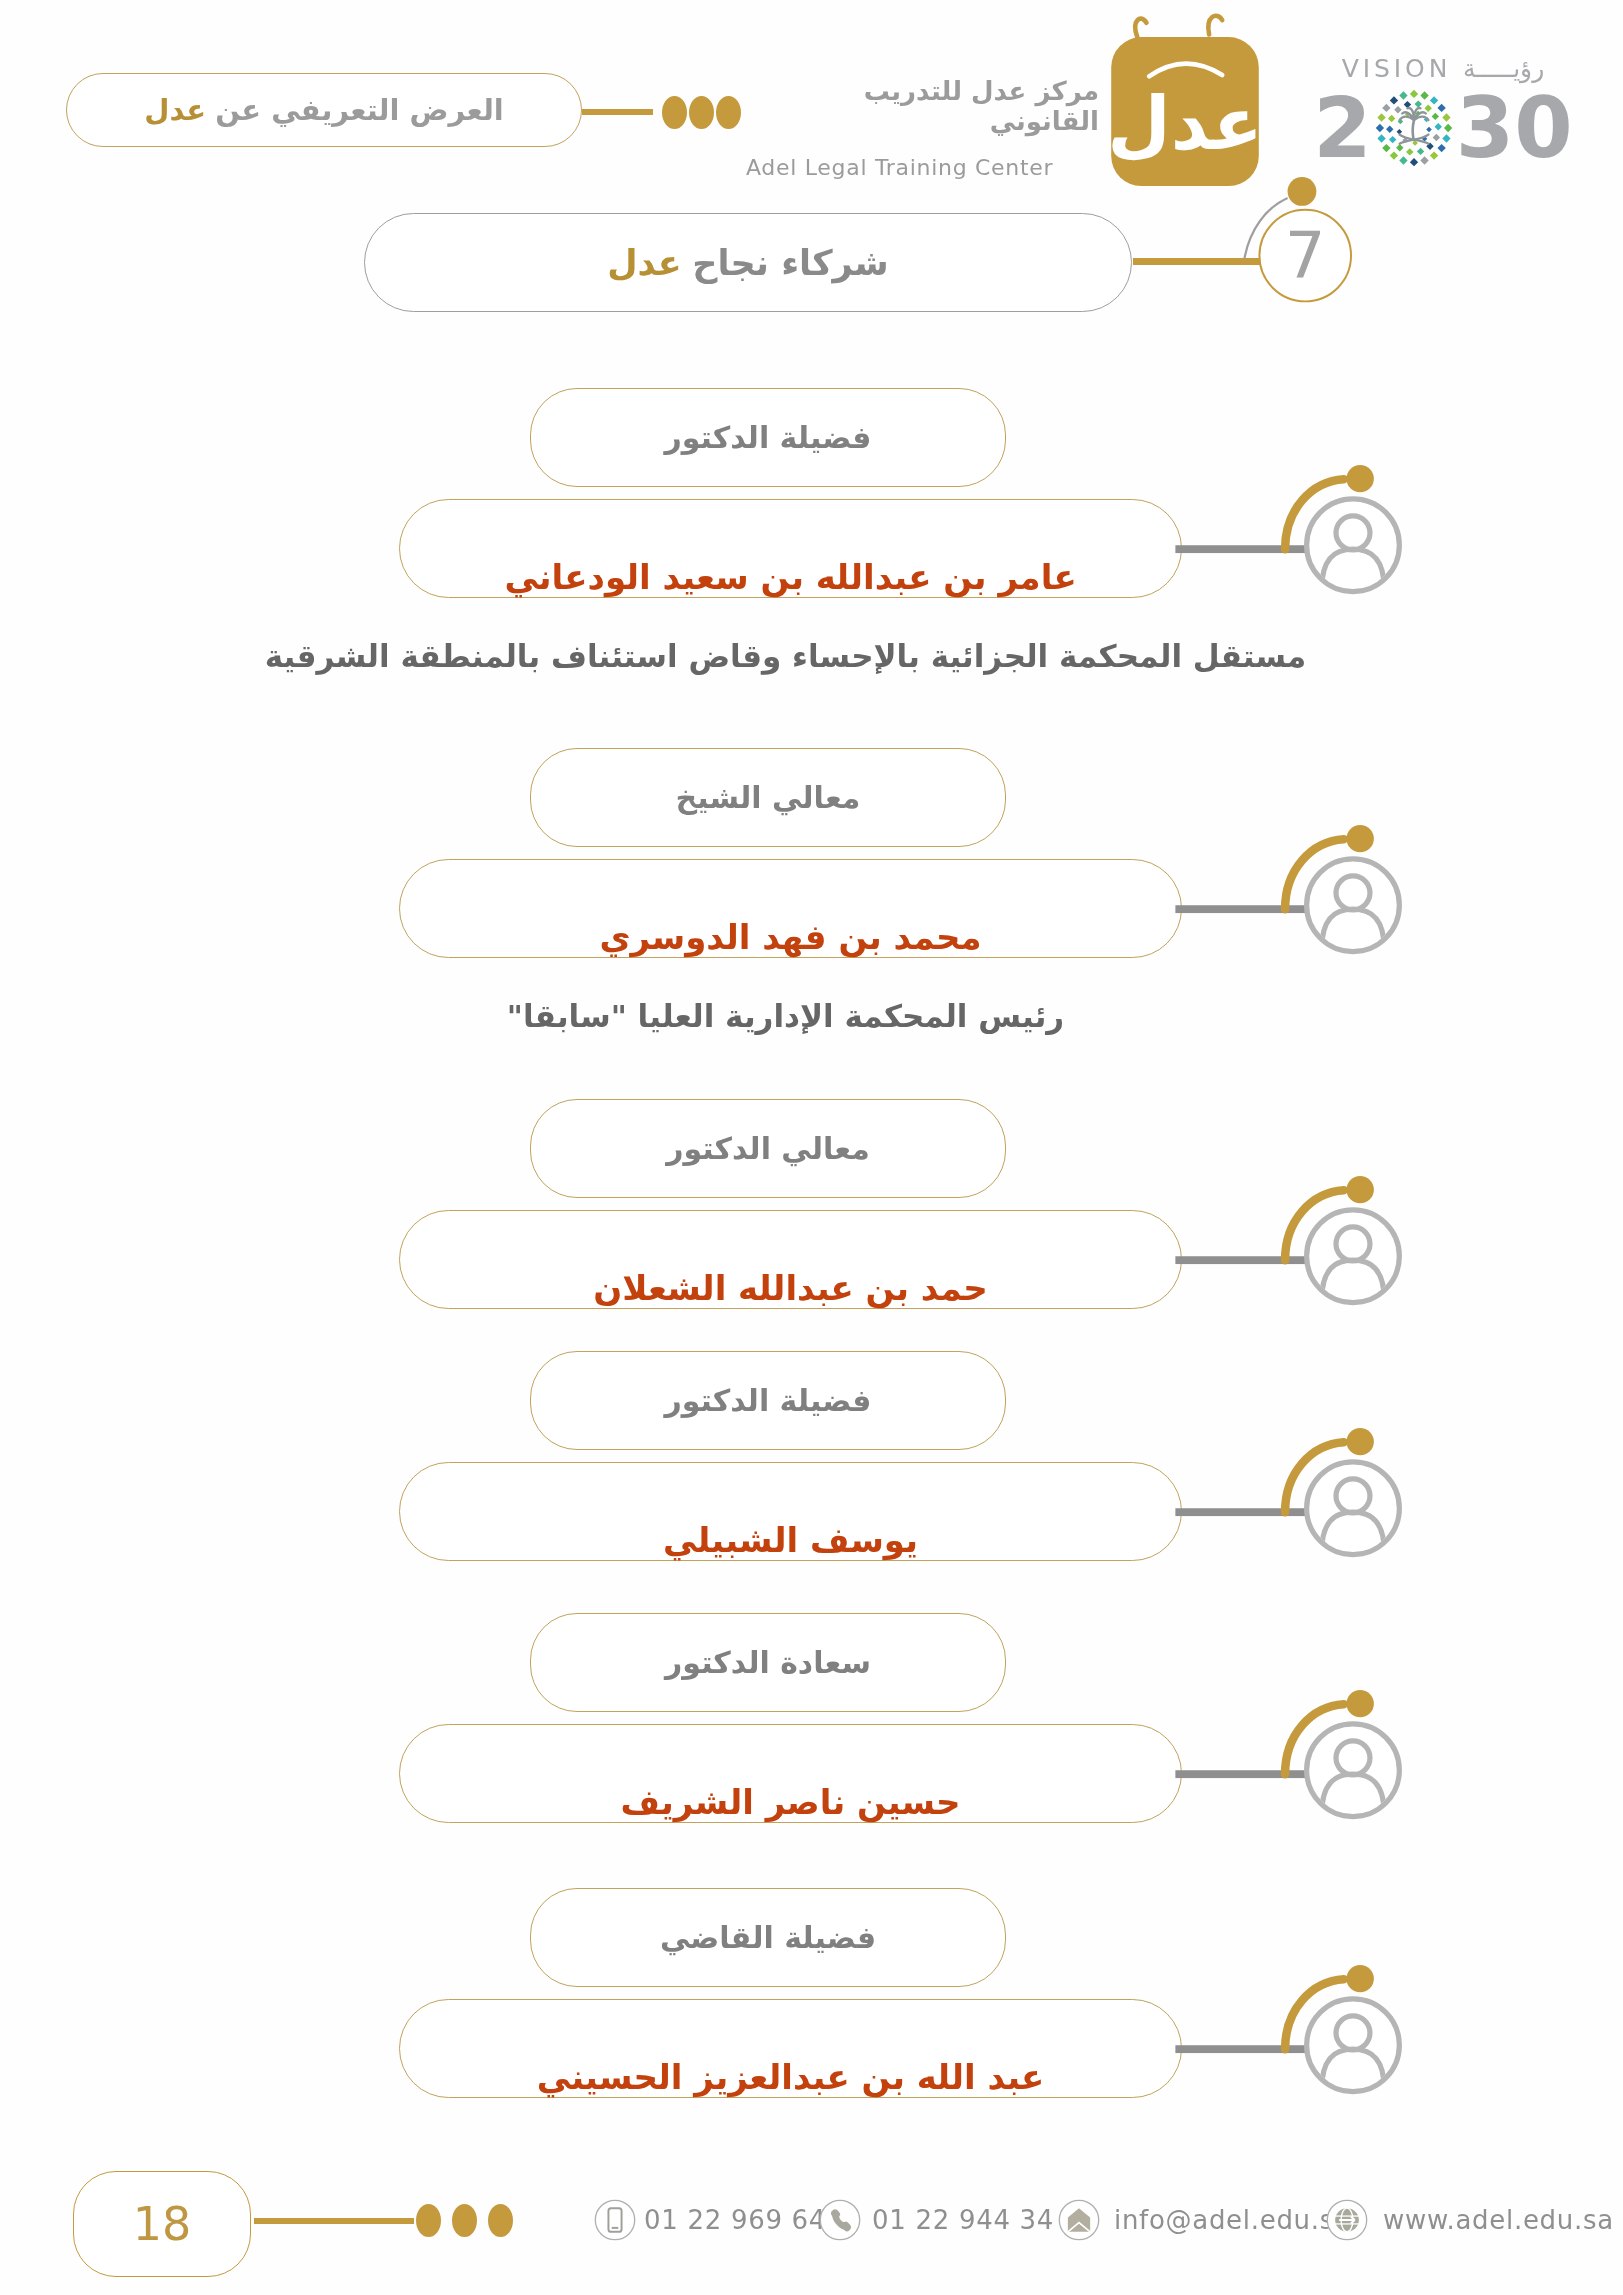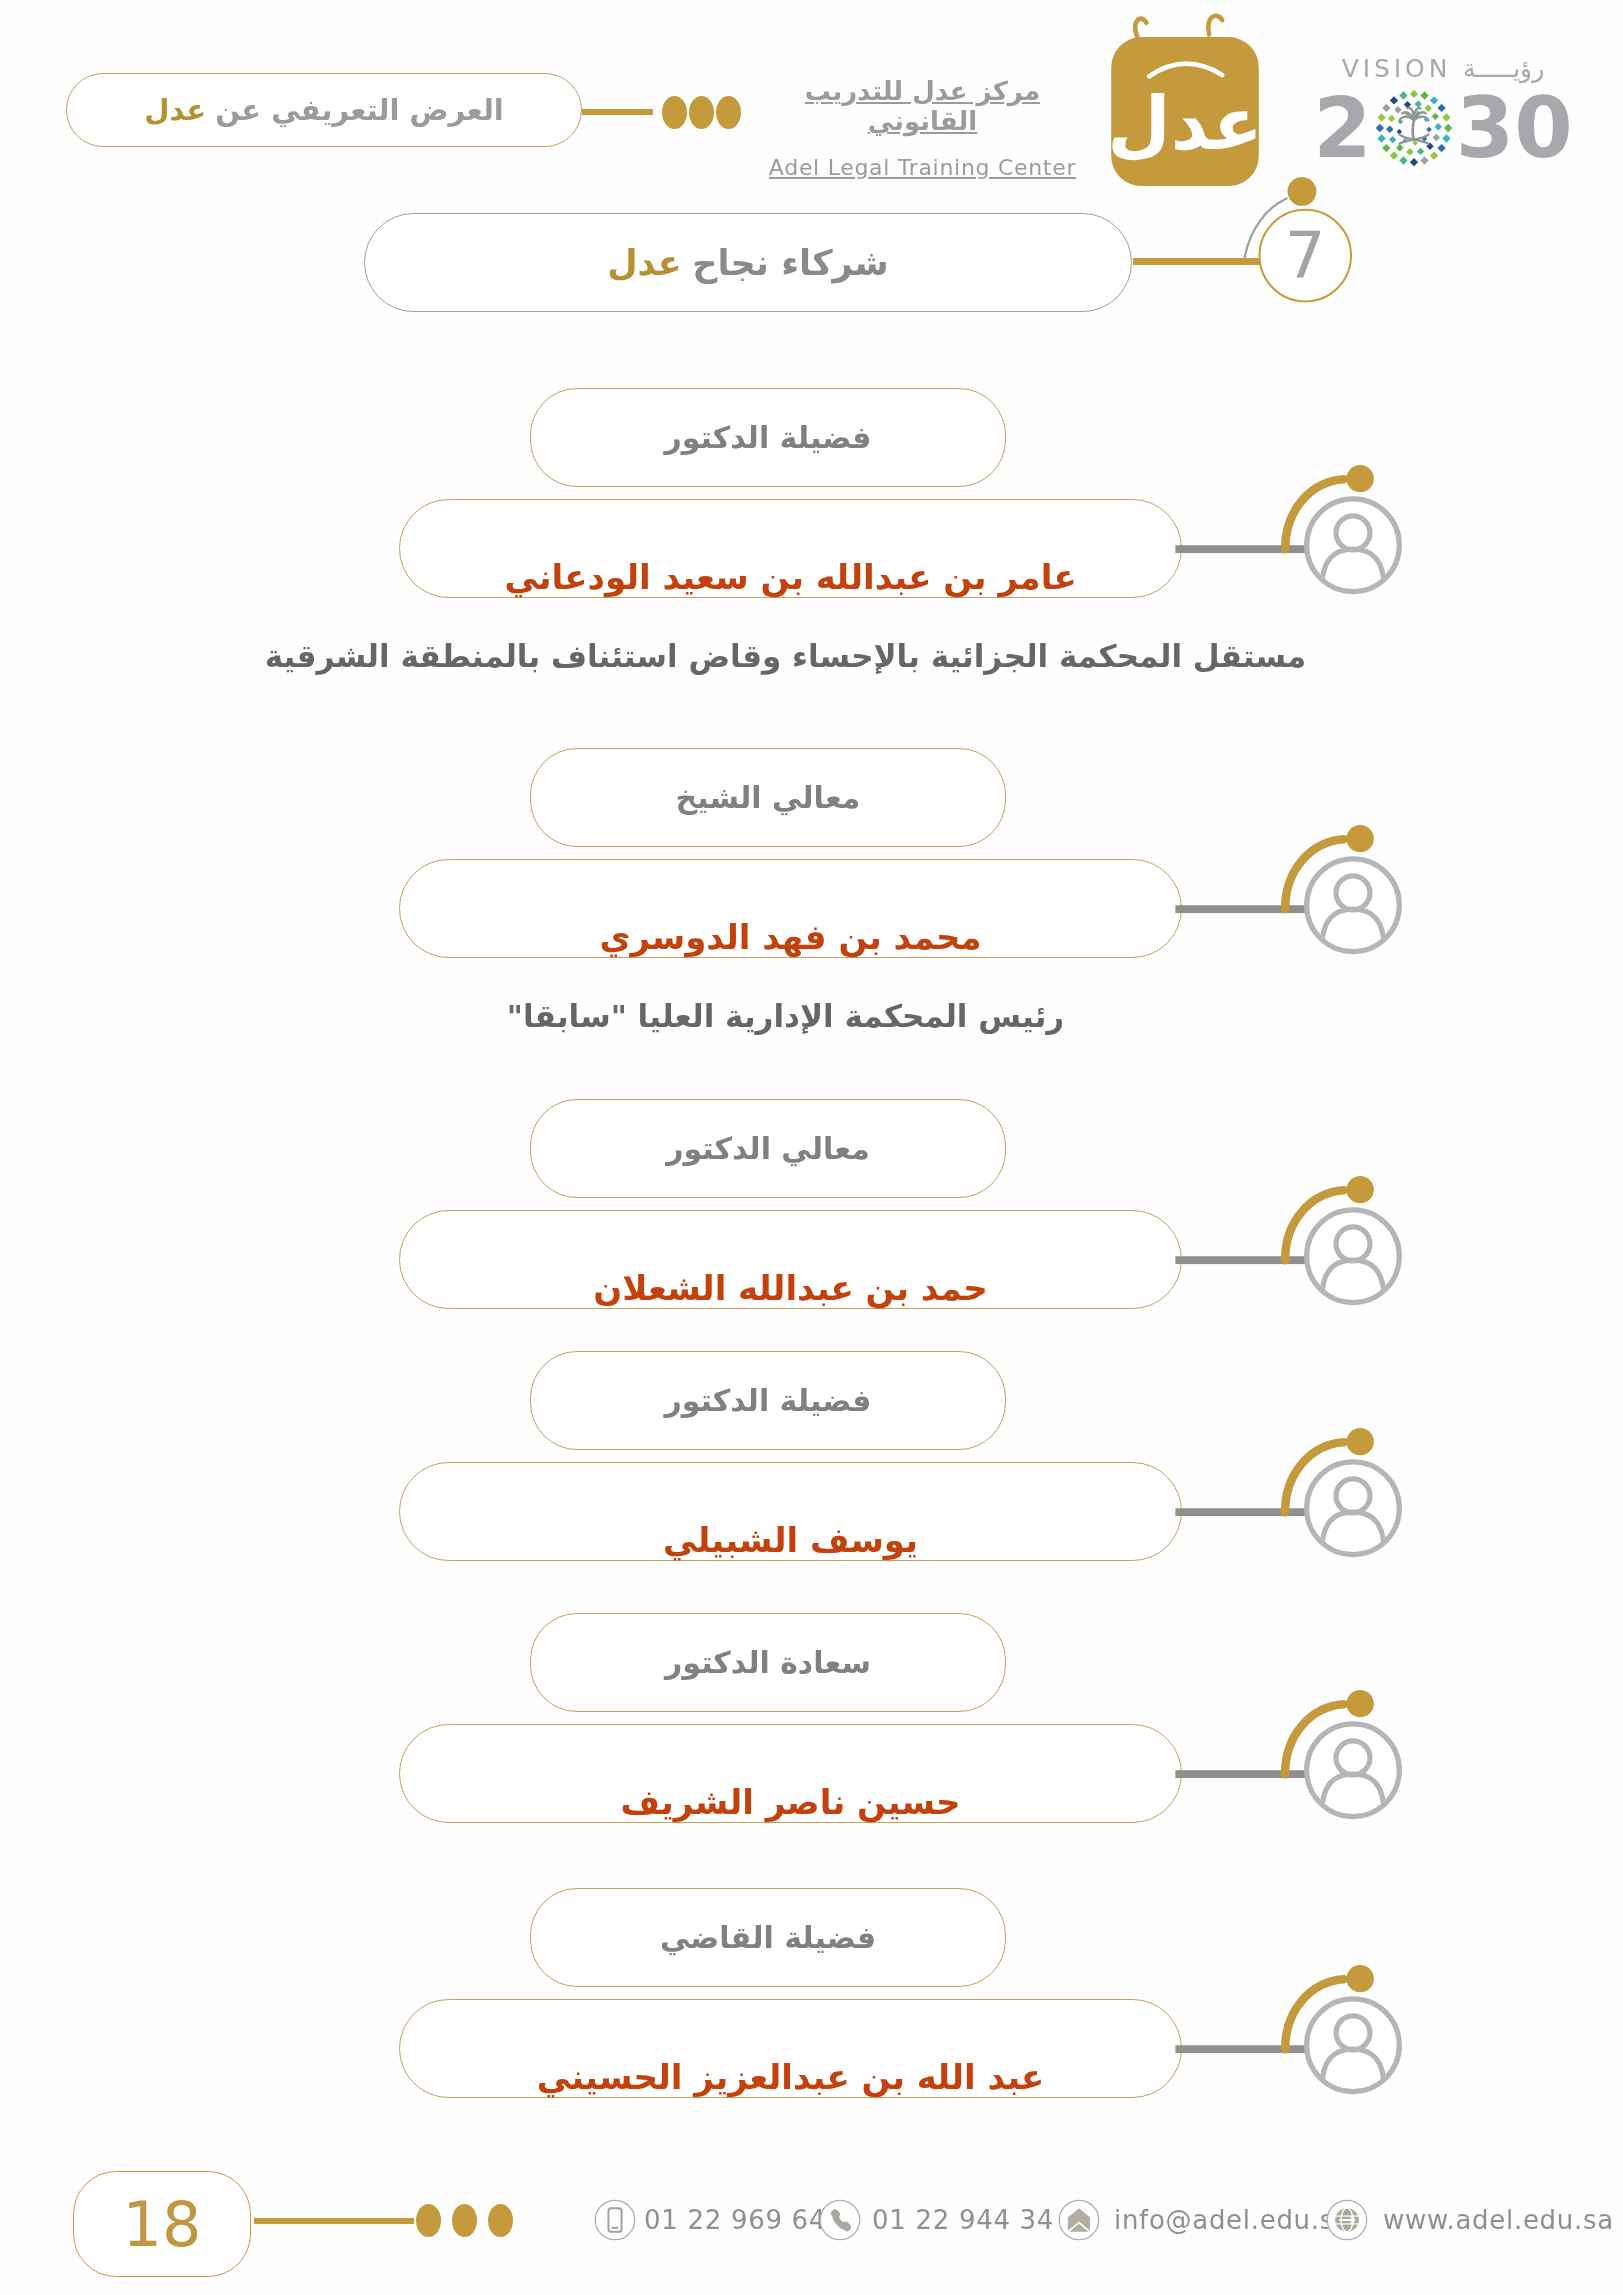--- a/index.html
+++ b/index.html
@@ -11,21 +11,21 @@
           background:#fff; border:1.3px solid #c2a25d; }
   .pill.gray { border-color:#9e9e9e; }
 
   
   .crumb-pill { left:66px; top:73px; width:516px; height:74px; border-radius:38px;
                 font-size:29px; font-weight:bold; color:#9b9b9b; direction:rtl; }
   .gold-text { color:#b78f35; }
   .crumb-line { position:absolute; left:582px; top:109px; width:71px; height:5.9px; background:#c49a3c; }
   .gdot { position:absolute; width:25px; height:33px; border-radius:50%; background:#c49a3c; }
 
-  .org-block { position:absolute; left:746px; top:76px; width:353px; text-align:center; color:#9b9b9b;text-decoration:underline; }
+  .org-block { position:absolute; left:746px; top:76px; width:353px; color:#9b9b9b; }
   .org-ar { font-size:26px; font-weight:bold; direction:rtl; }
   .org-en { font-size:22px; margin-top:19px; letter-spacing:0.7px; }
 
   .adel-logo { position:absolute; left:1111px; top:10.5px; }
 
   .vision { position:absolute; left:1309px; top:54px; width:268px; text-align:center; color:#a6a8ab; }
   .vision-row1 { font-size:25px; letter-spacing:3.9px; direction:ltr; }
   .vision-row2 { display:flex; align-items:center; justify-content:center; margin-top:2.6px; }
   .vision-num { font-size:84px; font-weight:800; line-height:72px; color:#a6a8ab; }
 
@@ -40,21 +40,21 @@
   .title-pill { left:530px; top:0; width:476px; height:99px; border-radius:47px;
                 font-size:30px; font-weight:bold; color:#808080; direction:rtl; }
   .name-pill { left:399px; top:111px; width:783px; height:99px; border-radius:50px;
                font-size:34px; font-weight:bold; color:#c2410c; direction:rtl;align-items:flex-end; }
   .subtitle { position:absolute; left:236px; top:250px; width:1099px; text-align:center;
               font-size:31px; font-weight:bold; color:#666; direction:rtl; }
   .avatar-cluster { position:absolute; left:1175px; top:-6.5px; }
 
   
   .page-badge { left:73px; top:2171px; width:178px; height:106px; border-radius:43px;
-                border-color:#c49a3c; font-size:62px; color:#bf9743; }
+                border-color:#c49a3c; font-size:46px; color:#bf9743; }
   .footer-line { position:absolute; left:254px; top:2218px; width:160px; height:5.9px; background:#c49a3c; }
   .contact-label { position:absolute; top:2199px; height:42px; line-height:42px;
                    font-size:26px; color:#8f8f8f; letter-spacing:0.7px; z-index:2; }
   .contact-icon { position:absolute; top:2199px; z-index:2; }
   .watermark { position:absolute; left:667px; top:2135px; width:301px; text-align:center; z-index:1; }
   .wm-ar { font-size:97px; font-weight:bold; color:rgba(60,60,60,0.14); direction:rtl; line-height:98px; }
   .wm-en { font-size:50px; font-weight:bold; color:rgba(60,60,60,0.16); margin-top:-18.3px; }
 </style>
 </head>
 <body>

